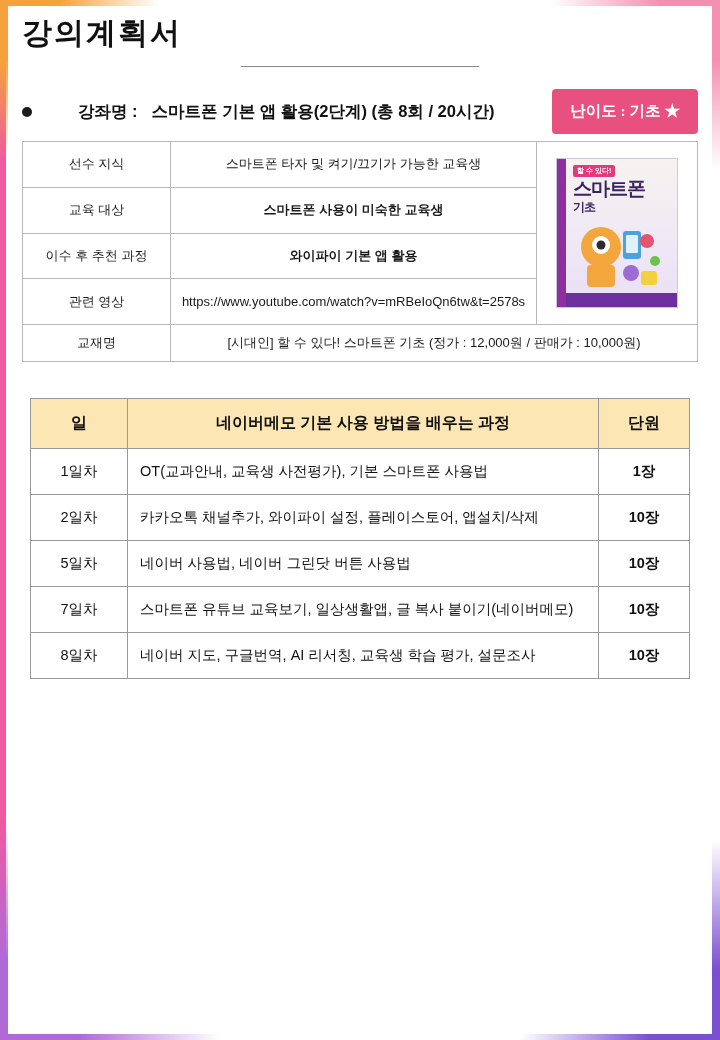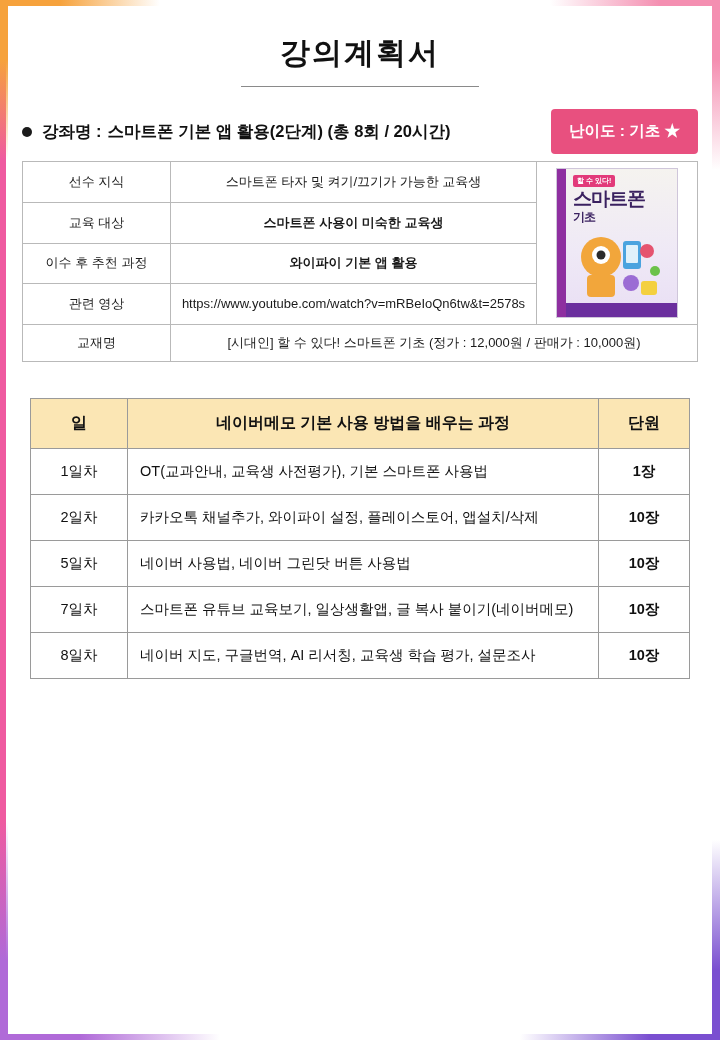--- a/index.html
+++ b/index.html
@@ -35,22 +35,22 @@
     box-sizing: border-box;
   }
   .content {
     position: relative;
     z-index: 3;
     padding: 0 22px;
   }
 
   
   .title-wrap {
-    text-align: center;
-    padding-top: 33px;
+    text-align: left;
+    padding-top: 13px;
   }
   .title {
     font-size: 30px;
     font-weight: bold;
     letter-spacing: 2px;
     color: #111111;
     display: inline-block;
     padding-bottom: 12px;
   }
   .title-rule {
@@ -73,32 +73,34 @@
     background: #1b1b1b;
     border-radius: 50%;
     margin-right: 10px;
     flex: 0 0 auto;
   }
   .course-name {
     font-size: 16.5px;
     font-weight: bold;
     color: #111111;
     white-space: nowrap;
+    margin-left: 36px;
   }
   .level-badge {
     position: absolute;
     right: 0;
     top: -12px;
     background: #e8507f;
     color: #ffffff;
     font-size: 15.5px;
     font-weight: bold;
     padding: 12px 18px;
     border-radius: 4px;
     white-space: nowrap;
+    font-family: Liberation Serif, serif;
   }
 
   
   .info-table {
     margin-top: 18px;
     border-collapse: collapse;
     width: 100%;
     table-layout: fixed;
   }
   .info-table td {
@@ -125,21 +127,21 @@
   }
   .book-cell {
     width: 148px;
     padding: 6px !important;
   }
 
   
   .book-cover {
     width: 120px;
     height: 148px;
-    margin: 0 auto;
+    margin: 10px auto;
     background: linear-gradient(180deg, #f5f3ef 0%, #efe9f6 55%, #e9dff4 100%);
     border: 1px solid #cfc6da;
     position: relative;
     overflow: hidden;
     text-decoration: underline;
   }
   .book-side {
     position: absolute;
     left: 0; top: 0; bottom: 0;
     width: 9px;
@@ -223,21 +225,21 @@
 <div class="content">
 
   <div class="title-wrap">
     <div class="title">강의계획서</div>
     <div class="title-rule"></div>
   </div>
 
   <div class="course-row">
     <span class="bullet"></span>
     <span class="course-name">강좌명 :</span>
-    <span class="course-name" style="margin-left:6px">스마트폰 기본 앱 활용(2단계) (총 8회 / 20시간)</span>
+    <span class="course-name" style="margin-left:14px">스마트폰 기본 앱 활용(2단계) (총 8회 / 20시간)</span>
     <span class="level-badge">난이도 : 기초 ★</span>
   </div>
 
   <table class="info-table">
     <tbody>
         <tr>
       <td class="info-label">선수 지식</td>
       <td>스마트폰 타자 및 켜기/끄기가 가능한 교육생</td>
       <td class="book-cell" rowspan="4">
         <div class="book-cover">

